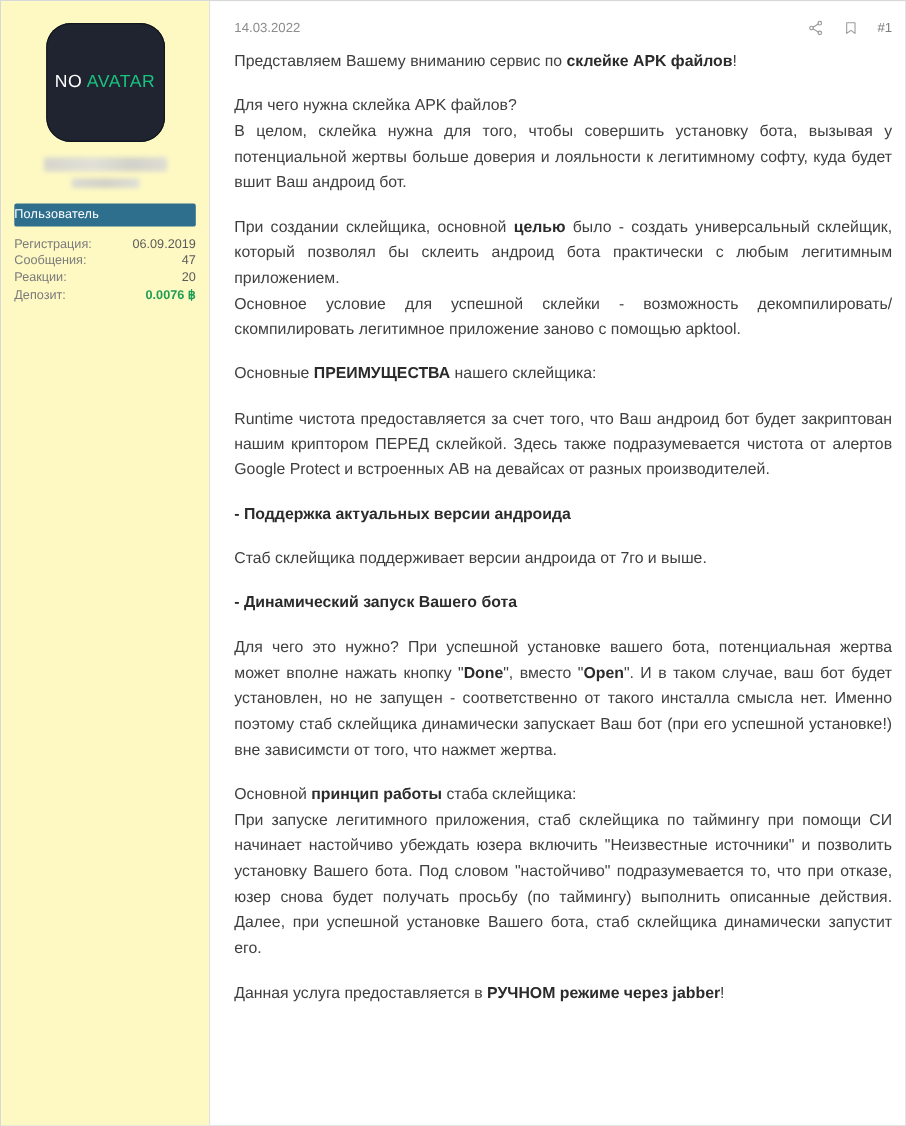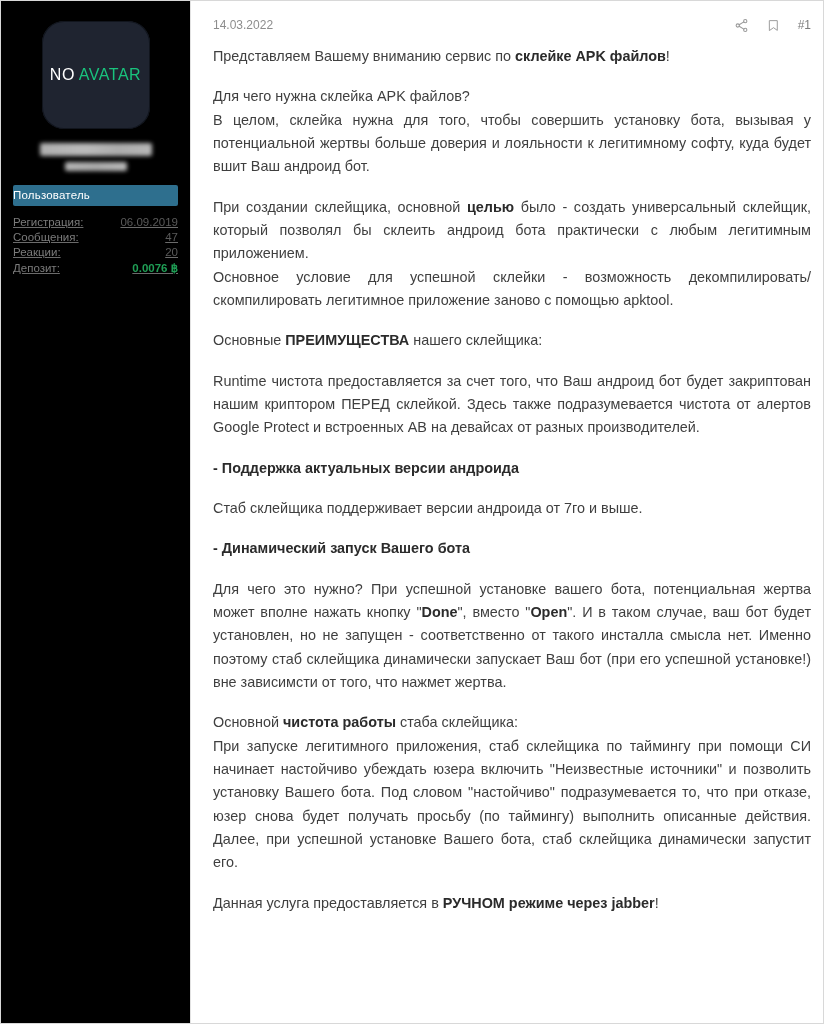--- a/index.html
+++ b/index.html
@@ -22,21 +22,21 @@
     display: flex;
     flex-direction: row;
     background: #fff;
   }
   
   .sidebar {
     width: 190px;
     min-width: 190px;
     box-sizing: border-box;
     padding: 14px 12px 10px 12px;
-    background: #000000;
+    background: #fef9c3;
     border-right: 1px solid #e2e2e2;
   }
   .avatar {
     width: 108px;
     height: 108px;
     margin: 6px auto 0 auto;
     border-radius: 22px;
     background: #1f2430;
     display: flex;
     align-items: center;
@@ -79,21 +79,20 @@
     font-size: 11.5px;
     text-align: left;
     padding: 4px 0 5px 0;
     border-radius: 2px;
     letter-spacing: .2px;
   }
   .stats {
     margin-top: 8px;
     font-size: 11.5px;
     color: #6b6b6b;
-    text-decoration: underline;
   }
   .stat-row {
     display: flex;
     justify-content: space-between;
     align-items: baseline;
     padding: 1.5px 0;
     white-space: nowrap;
   }
   .stat-label { color: #7b7b7b; }
   .stat-value { color: #5a5a5a; }
@@ -216,20 +215,20 @@
       <p>Основные <b>ПРЕИМУЩЕСТВА</b> нашего склейщика:</p>
 
       <p class="sub">Runtime чистота предоставляется за счет того, что Ваш андроид бот будет закриптован нашим криптором ПЕРЕД склейкой. Здесь также подразумевается чистота от алертов Google Protect и встроенных АВ на девайсах от разных производителей.</p>
 
       <p class="feature-title">- Поддержка актуальных версии андроида</p>
       <p class="sub">Стаб склейщика поддерживает версии андроида от 7го и выше.</p>
 
       <p class="feature-title">- Динамический запуск Вашего бота</p>
       <p class="sub">Для чего это нужно? При успешной установке вашего бота, потенциальная жертва может вполне нажать кнопку "<b>Done</b>", вместо "<b>Open</b>". И в таком случае, ваш бот будет установлен, но не запущен - соответственно от такого инсталла смысла нет. Именно поэтому стаб склейщика динамически запускает Ваш бот (при его успешной установке!) вне зависимсти от того, что нажмет жертва.</p>
 
-      <p class="tight">Основной <b>чистота работы</b> стаба склейщика:</p>
+      <p class="tight">Основной <b>принцип работы</b> стаба склейщика:</p>
       <p class="sub">При запуске легитимного приложения, стаб склейщика по таймингу при помощи СИ начинает настойчиво убеждать юзера включить "Неизвестные источники" и позволить установку Вашего бота. Под словом "настойчиво" подразумевается то, что при отказе, юзер снова будет получать просьбу (по таймингу) выполнить описанные действия. Далее, при успешной установке Вашего бота, стаб склейщика динамически запустит его.</p>
 
       <p>Данная услуга предоставляется в <b>РУЧНОМ режиме через jabber</b>!</p>
 
     </div>
   </section>
 </div>
 
 </body></html>

